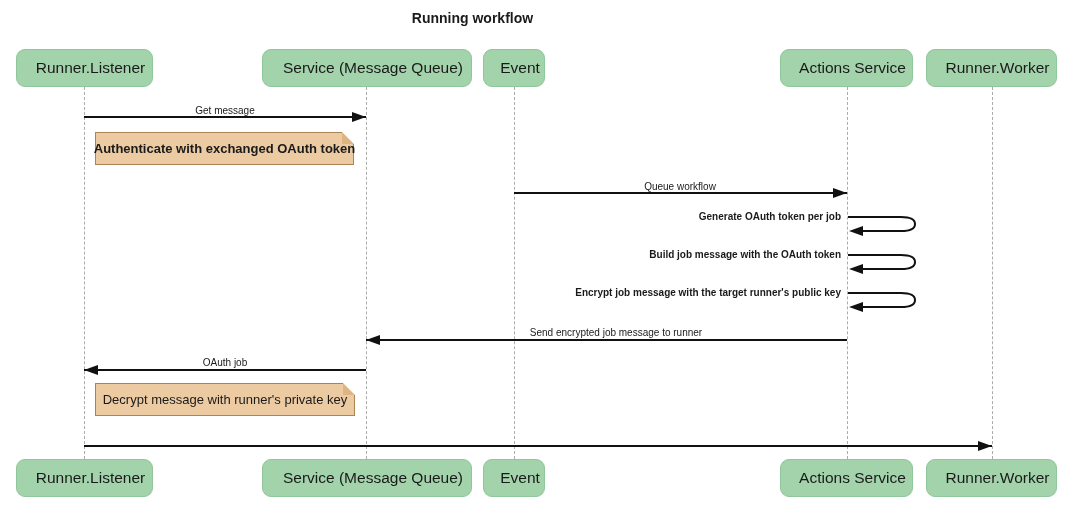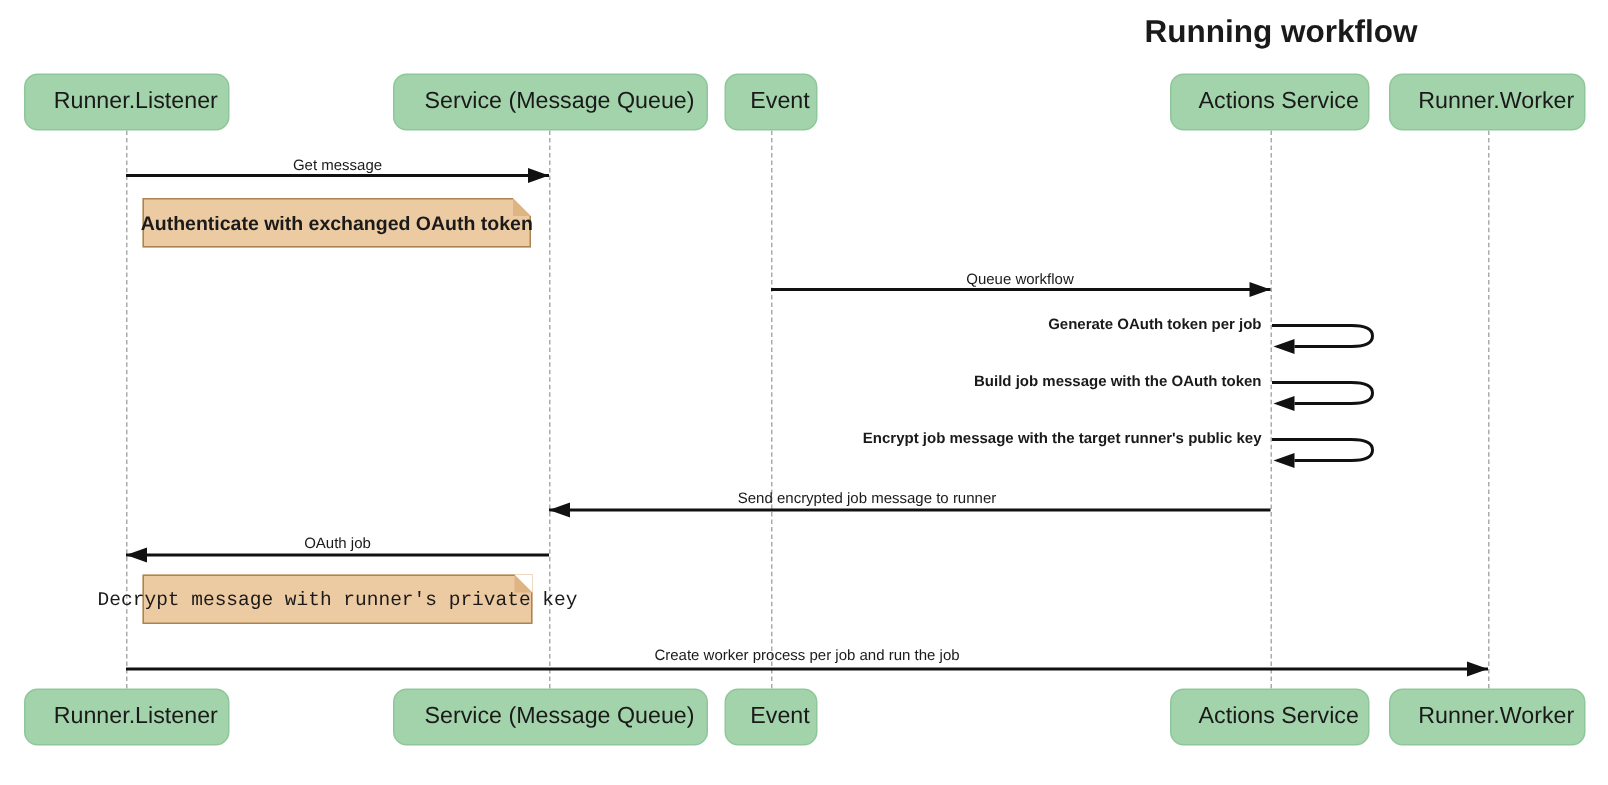--- a/index.html
+++ b/index.html
@@ -9,22 +9,22 @@
     --note-fill:#eccaa2;
     --note-border:#aa8553;
     --note-fold:#ddb482;
     --lifeline-color:#ababab;
     --arrow-color:#111111;
     --text-color:#1a1a1a;
   }
   html,body{margin:0;padding:0;background:var(--bg);}
   body{font-family:"Liberation Sans", sans-serif;color:var(--text-color);}
   .diagram{position:relative;width:1072px;height:523px;background:var(--bg);overflow:hidden;}
-  .title{position:absolute;left:0;top:10px;width:945px;text-align:right;
-         font-size:21px;font-weight:bold;color:var(--text-color);}
+  .title{position:absolute;left:0;top:10px;width:945px;text-align:center;
+         font-size:14px;font-weight:bold;color:var(--text-color);}
   .lifeline{position:absolute;top:87px;height:372px;width:0;
             border-left:1px dashed var(--lifeline-color);}
   .actor{position:absolute;height:38px;background:var(--actor-fill);
          border:1px solid var(--actor-border);border-radius:9px;
          display:flex;align-items:center;justify-content:center;
          font-size:15.5px;box-sizing:border-box;padding-left:12px;}
   .msg-label{position:absolute;white-space:nowrap;font-size:10px;height:16px;
              line-height:16px;transform:translateX(-50%);}
   .msg-label.ralign{transform:none;text-align:right;font-weight:bold;}
   .arrow{position:absolute;height:2px;background:var(--arrow-color);}
@@ -96,36 +96,35 @@
     <path d="M1,2 H54 Q68,2 68,9 Q68,16 54,16 H16" fill="none" stroke="#111111" stroke-width="2"></path>
     <polygon points="16,11 16,21 2,16" fill="#111111"></polygon>
   </svg>
 
   <div class="msg-label ralign" style="right:231px;top:285px;">Encrypt job message with the target runner's public key</div>
   <svg class="selfloop" style="left:847px;top:291px;" width="72" height="22" viewBox="0 0 72 22">
     <path d="M1,2 H54 Q68,2 68,9 Q68,16 54,16 H16" fill="none" stroke="#111111" stroke-width="2"></path>
     <polygon points="16,11 16,21 2,16" fill="#111111"></polygon>
   </svg>
 
-  <div class="msg-label" style="left:578px;top:325px;">Send encrypted job message to runner</div>
+  <div class="msg-label" style="left:616px;top:325px;">Send encrypted job message to runner</div>
   <div class="arrow" style="left:366px;top:339px;width:481px;">
     <span class="head to-left"></span>
   </div>
 
   <div class="msg-label" style="left:225px;top:355px;">OAuth job</div>
   <div class="arrow" style="left:84px;top:369px;width:282px;">
     <span class="head to-left"></span>
   </div>
 
-  <div class="note" style="left:95px;top:383px;width:260px;font-family:Liberation Mono, monospace;">
+  <div class="note" style="left:95px;top:383px;width:260px;">
     <span class="fold"></span>
     <span>Decrypt message with runner's private key</span>
   </div>
 
-  <div class="msg-label" style="left:538px;top:430px;">Create worker process per job and run the job</div>
   <div class="arrow" style="left:84px;top:445px;width:908px;">
     <span class="head to-right"></span>
   </div>
 
   <div class="actor" style="left:16px;top:459px;width:137px;">
       <span>Runner.Listener</span>
     </div>
   <div class="actor" style="left:262px;top:459px;width:210px;">
       <span>Service (Message Queue)</span>
     </div>

